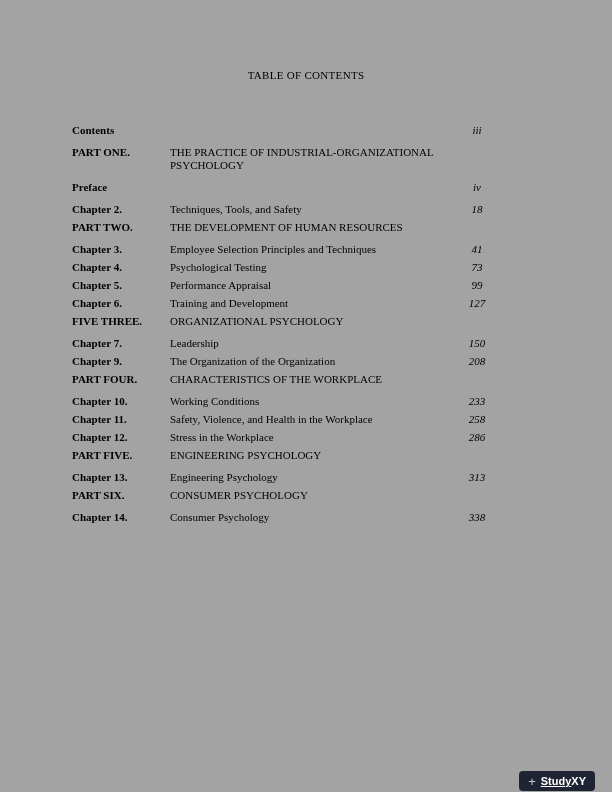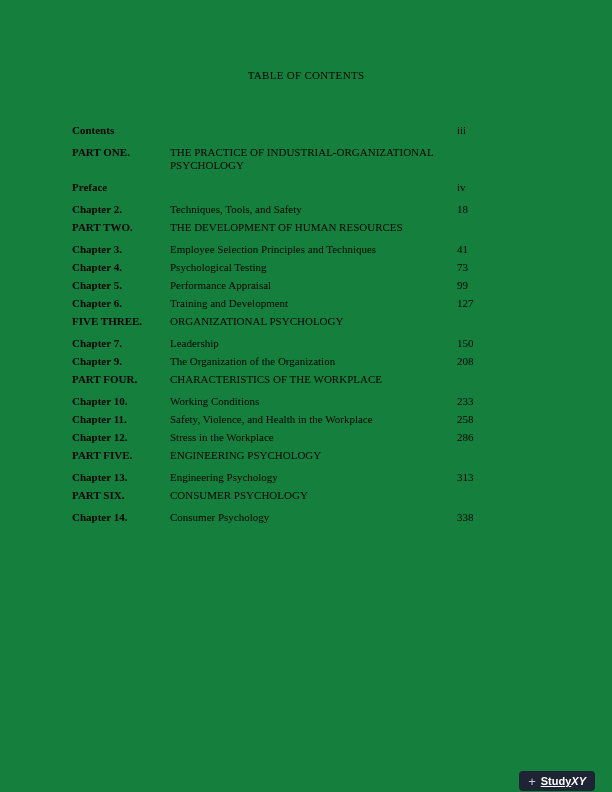--- a/index.html
+++ b/index.html
@@ -10,21 +10,21 @@
     height: 792px;
     background: #ffffff;
     font-family: "Liberation Serif", serif;
     color: #000000;
     overflow: hidden;
   }
   .page {
     position: relative;
     width: 612px;
     height: 792px;
-    background: #15803d;
+    background: #a3a3a3;
   }
   .doc-title {
     padding-top: 69px;
     text-align: center;
     font-size: 11px;
     line-height: 13px;
     font-weight: 400;
     letter-spacing: 0.3px;
   }
   .toc {
@@ -42,21 +42,22 @@
     flex: 0 0 98px;
     font-weight: 700;
   }
   .col-title {
     flex: 1 1 auto;
     padding-right: 8px;
   }
   .col-page {
     flex: 0 0 40px;
     width: 40px;
-    text-align: left;
+    text-align: center;
+    font-style: italic;
   }
   .row-front   { margin-bottom: 9px; }
   .row-part    { margin-top: 4px; margin-bottom: 9px; }
   .row-chapter { margin-bottom: 5px; }
   .brand-badge {
     position: absolute;
     right: 17px;
     bottom: 1px;
     height: 20px;
     display: flex;
@@ -69,21 +70,21 @@
     font-size: 11px;
     color: #ffffff;
   }
   .brand-plus {
     color: #c7cad4;
     font-size: 13px;
     font-weight: 400;
     line-height: 13px;
   }
   .brand-study { font-weight: 600; text-decoration: underline; }
-  .brand-xy { font-weight: 800; font-style: italic; }
+  .brand-xy { font-weight: 800; }
 </style>
 </head>
 <body>
 
 <div class="page">
 
   <div class="doc-title">TABLE OF CONTENTS</div>
 
   <div class="toc">
       <div class="row row-front">

